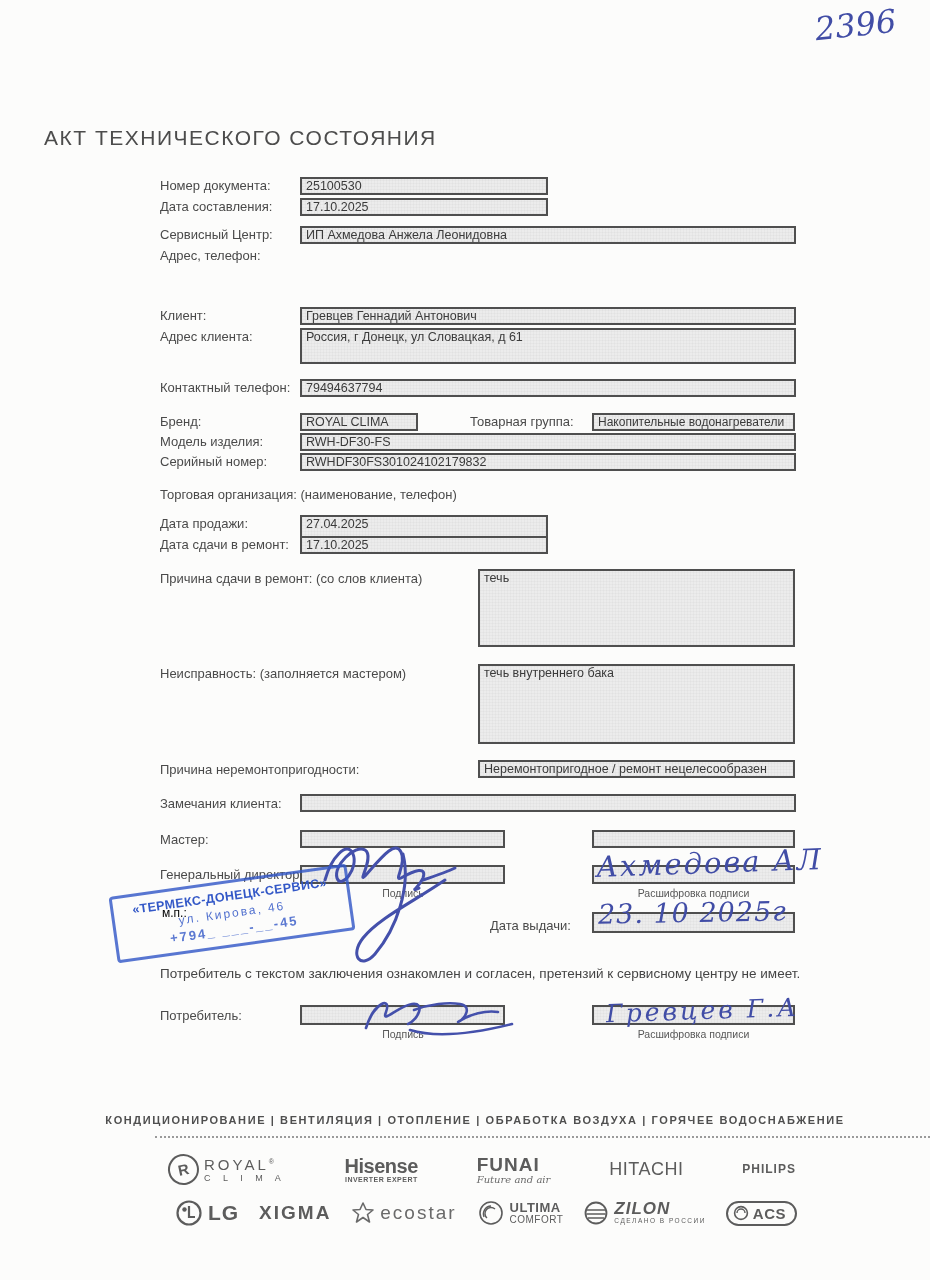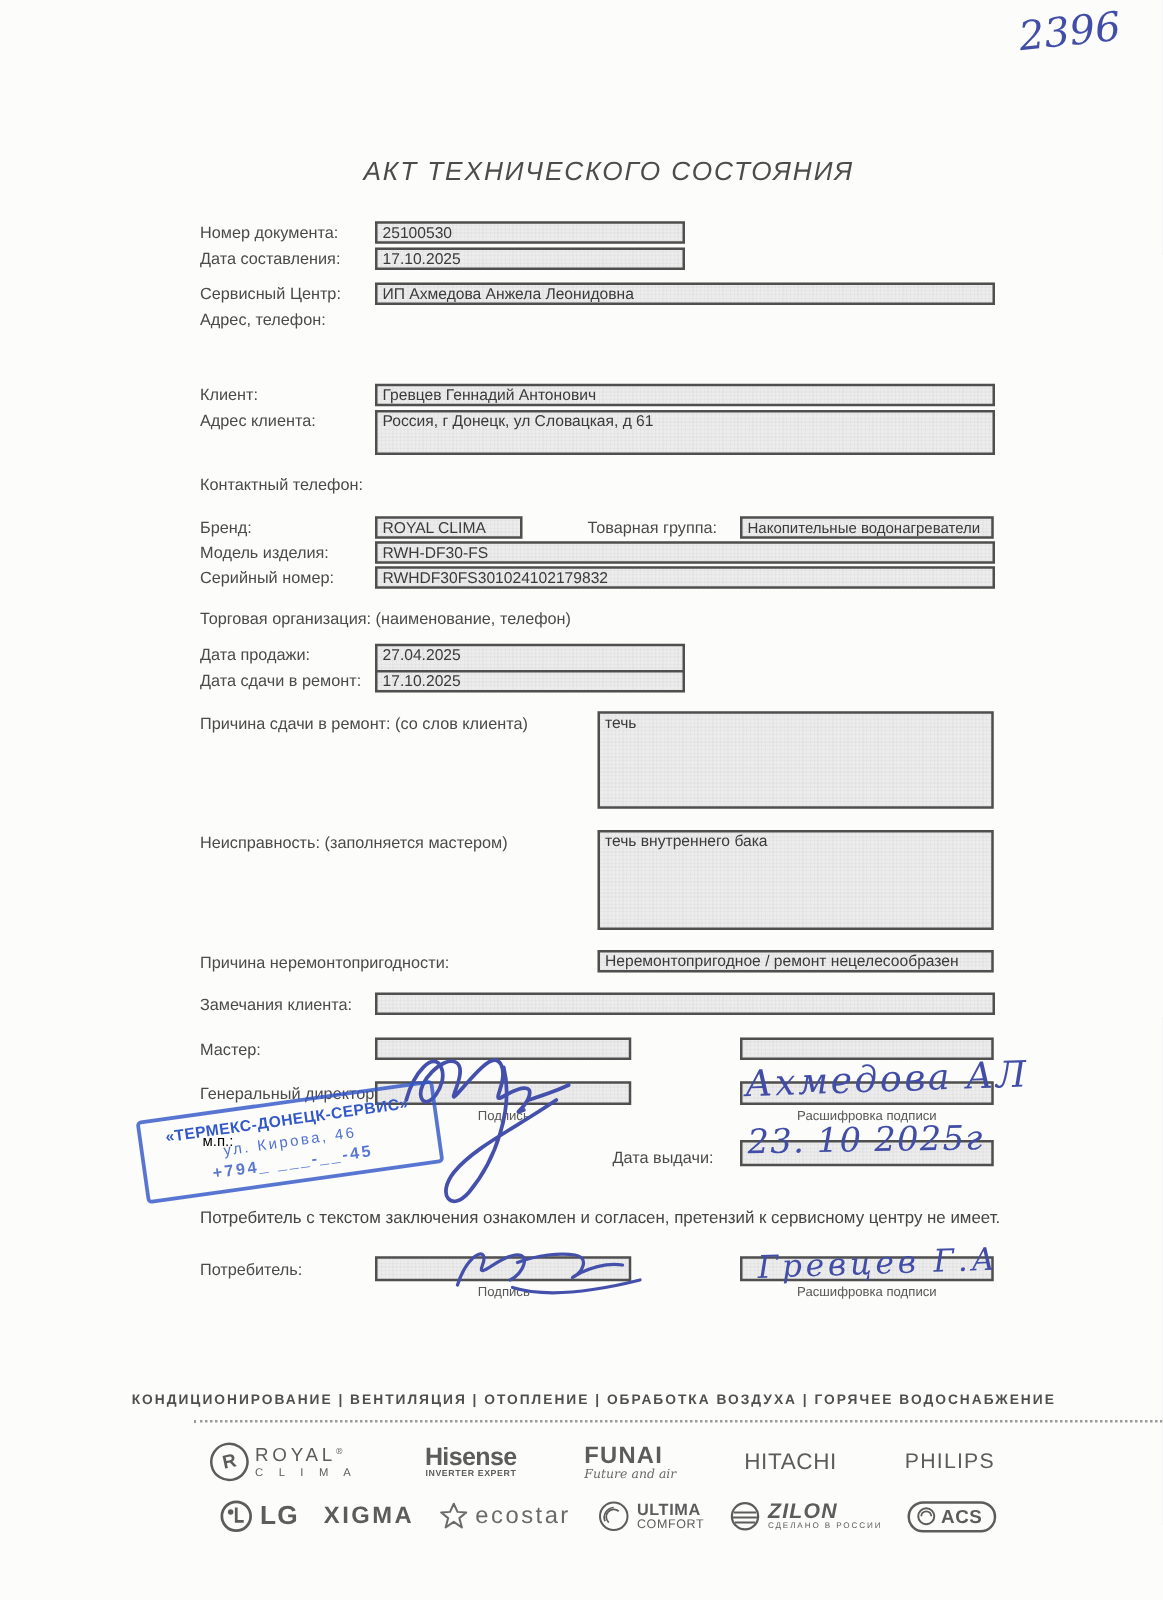--- a/index.html
+++ b/index.html
@@ -8,22 +8,22 @@
     position:relative;
     width:930px;height:1280px;
     margin:0 auto;
     background:#fcfcfb;
     font-family:"Liberation Sans", sans-serif;
     color:#474747;
     overflow:hidden;
   }
   .title{
     position:absolute;left:44px;right:0;top:126px;
-    text-align:center;font-size:21px;letter-spacing:1.5px;
-    color:#4c4c4c;font-weight:400;font-style:italic;
+    text-align:left;font-size:21px;letter-spacing:1.5px;
+    color:#4c4c4c;font-weight:400;
   }
   .lbl{
     position:absolute;left:160px;
     font-size:13px;color:#4a4a4a;white-space:nowrap;
   }
   .box{
     position:absolute;box-sizing:border-box;
     background:#ececec;
     background-image:
       repeating-linear-gradient(0deg, rgba(0,0,0,0.025) 0 1px, transparent 1px 3px),
@@ -79,21 +79,21 @@
     font-size:15px;font-weight:bold;transform:rotate(-12deg);
   }
   .royal-txt .m{font-size:15px;letter-spacing:3px;}
   .royal-txt .s{font-size:9px;letter-spacing:5px;text-align:center;}
   .royal-txt sup{font-size:7px;}
   .hisense .m{font-size:20px;font-weight:bold;letter-spacing:-0.5px;}
   .hisense .s{font-size:7px;font-weight:bold;text-align:right;letter-spacing:.5px;margin-top:-2px;}
   .funai .m{font-size:19px;font-weight:bold;letter-spacing:1px;}
   .funai .s{font-family:"DejaVu Serif",serif;font-style:italic;font-size:10px;margin-top:-2px;color:#6a6a6a;}
   .hitachi{font-size:18px;font-weight:normal;letter-spacing:.5px;}
-  .philips{font-size:17px;font-weight:normal;letter-spacing:1px;}
+  .philips{font-size:12px;font-weight:bold;letter-spacing:1px;}
   .lg-txt{font-size:21px;font-weight:bold;letter-spacing:1px;}
   .xigma{font-size:19px;font-weight:600;letter-spacing:2px;}
   .ecostar-txt{font-size:19px;letter-spacing:2px;color:#6a6a6a;}
   .ultima .m{font-size:13px;font-weight:bold;letter-spacing:.5px;line-height:13px;}
   .ultima .s{font-size:10px;letter-spacing:.5px;line-height:11px;}
   .zilon .m{font-size:17px;font-weight:bold;font-style:italic;letter-spacing:1px;line-height:16px;}
   .zilon .s{font-size:6.5px;letter-spacing:1.5px;line-height:8px;}
   .acs-badge{
     display:flex;align-items:center;gap:4px;
     border:2.5px solid #5c5c5c;border-radius:13px;
@@ -117,20 +117,21 @@
 
   <div class="lbl" style="top:227px">Сервисный Центр:</div>
   <div class="box" style="left:300px;top:226px;width:496px;height:18px">ИП Ахмедова Анжела Леонидовна</div>
   <div class="lbl" style="top:248px">Адрес, телефон:</div>
 
   <div class="lbl" style="top:308px">Клиент:</div>
   <div class="box" style="left:300px;top:307px;width:496px;height:18px">Гревцев Геннадий Антонович</div>
   <div class="lbl" style="top:329px">Адрес клиента:</div>
   <div class="box" style="left:300px;top:328px;width:496px;height:36px">Россия, г Донецк, ул Словацкая, д 61</div>
   <div class="lbl" style="top:380px">Контактный телефон:</div>
+  <div class="box" style="left:300px;top:379px;width:496px;height:18px">79494637794</div>
 
   <div class="lbl" style="top:414px">Бренд:</div>
   <div class="box" style="left:300px;top:413px;width:118px;height:18px">ROYAL CLIMA</div>
   <div class="lbl" style="left:470px;top:414px">Товарная группа:</div>
   <div class="box" style="left:592px;top:413px;width:203px;height:18px;font-size:12px">Накопительные водонагреватели</div>
   <div class="lbl" style="top:434px">Модель изделия:</div>
   <div class="box" style="left:300px;top:433px;width:496px;height:18px">RWH-DF30-FS</div>
   <div class="lbl" style="top:454px">Серийный номер:</div>
   <div class="box" style="left:300px;top:453px;width:496px;height:18px">RWHDF30FS301024102179832</div>
 

